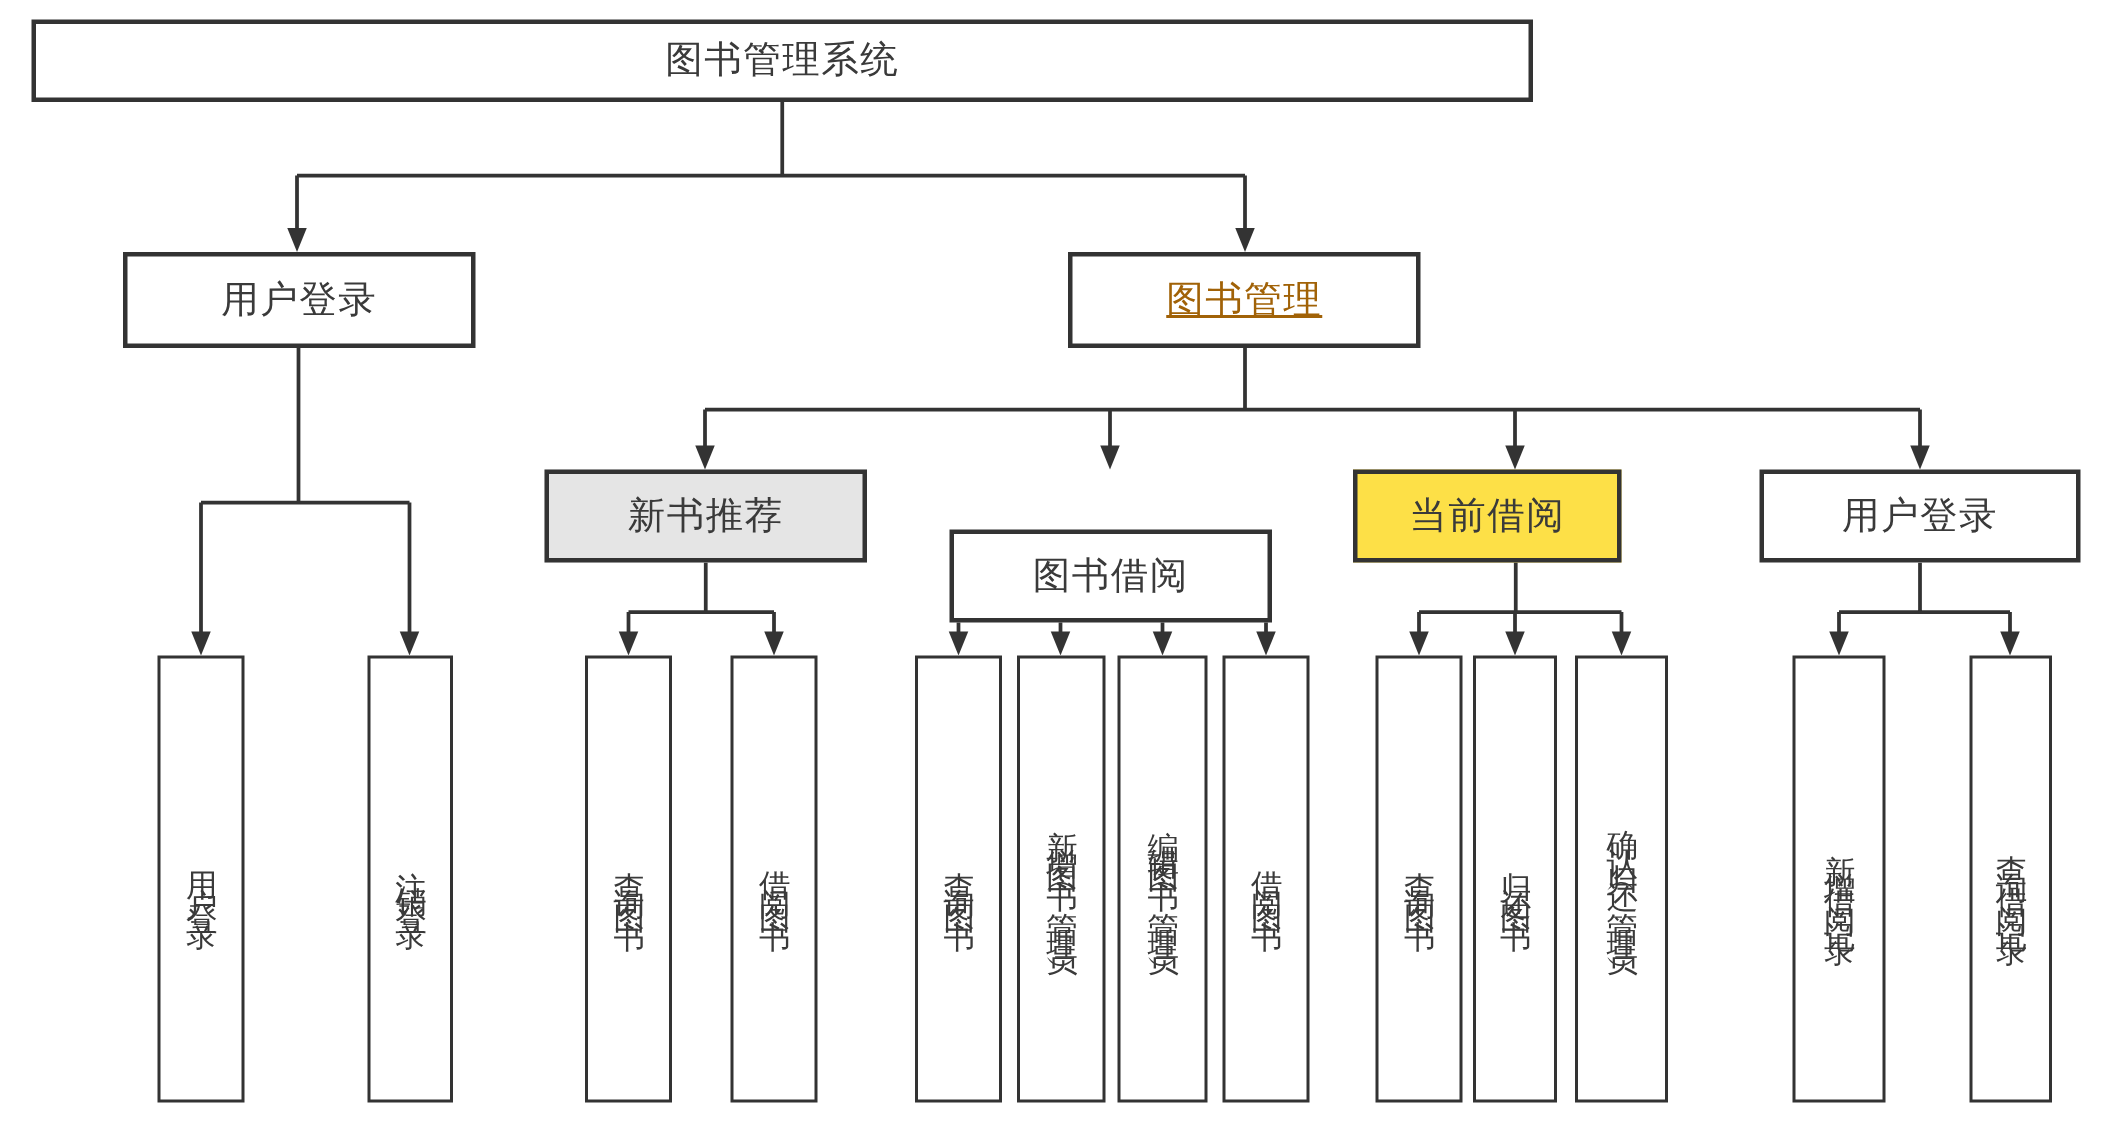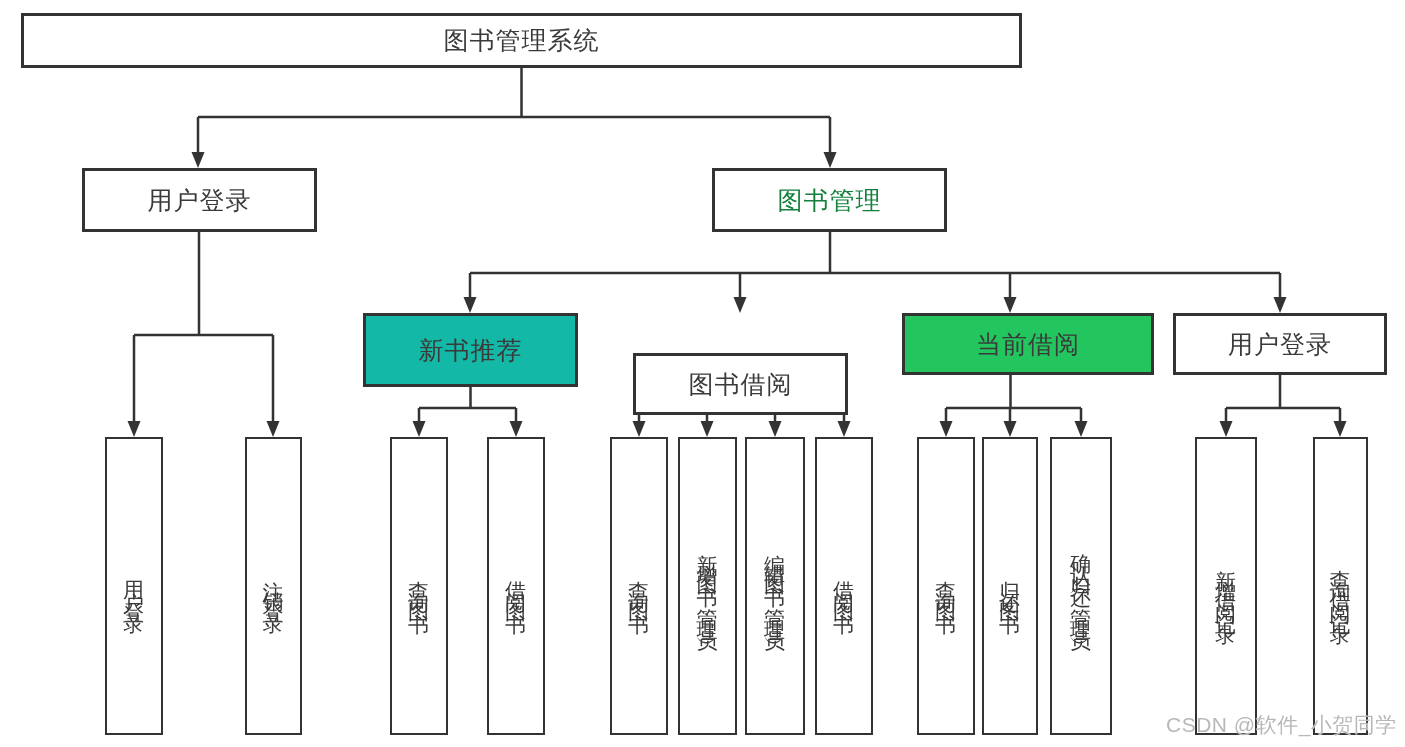--- a/index.html
+++ b/index.html
@@ -80,30 +80,30 @@
       <polygon points="1219.5,421 1232.5,421 1226,437" fill="#333333"></polygon>
       <polygon points="1333.5,421 1346.5,421 1340,437" fill="#333333"></polygon>
     </svg>
   <div id="nodes">
       <div class="node horizontal" style="left: 21px; top: 13px; width: 1001px; height: 55px; border-color: rgb(51, 51, 51); background: rgb(255, 255, 255); color: rgb(58, 58, 58); justify-content: center;">
         <span class="node-label">图书管理系统</span>
       </div>
       <div class="node horizontal" style="left: 82px; top: 168px; width: 235px; height: 64px; border-color: rgb(51, 51, 51); background: rgb(255, 255, 255); color: rgb(58, 58, 58);">
         <span class="node-label">用户登录</span>
       </div>
-      <div class="node horizontal" style="left: 712px; top: 168px; width: 235px; height: 64px; border-color: rgb(51, 51, 51); background: rgb(255, 255, 255); color: #15803d;">
+      <div class="node horizontal" style="left: 712px; top: 168px; width: 235px; height: 64px; border-color: rgb(51, 51, 51); background: rgb(255, 255, 255); color: #a16207; text-decoration: underline;">
         <span class="node-label">图书管理</span>
       </div>
-      <div class="node horizontal" style="left: 363px; top: 313px; width: 215px; height: 74px; border-color: rgb(51, 51, 51); background: #14b8a6; color: rgb(58, 58, 58);">
+      <div class="node horizontal" style="left: 363px; top: 313px; width: 215px; height: 62px; border-color: rgb(51, 51, 51); background: #e5e5e5; color: rgb(58, 58, 58);">
         <span class="node-label">新书推荐</span>
       </div>
       <div class="node horizontal" style="left: 633px; top: 313px; width: 215px; height: 62px; border-color: rgb(51, 51, 51); background: rgb(255, 255, 255); color: rgb(58, 58, 58); margin-top: 40px;">
         <span class="node-label">图书借阅</span>
       </div>
-      <div class="node horizontal" style="left: 902px; top: 313px; width: 252px; height: 62px; border-color: rgb(51, 51, 51); background: #22c55e; color: rgb(58, 58, 58);">
+      <div class="node horizontal" style="left: 902px; top: 313px; width: 179px; height: 62px; border-color: rgb(51, 51, 51); background: #fde047; color: rgb(58, 58, 58);">
         <span class="node-label">当前借阅</span>
       </div>
       <div class="node horizontal" style="left: 1173px; top: 313px; width: 214px; height: 62px; border-color: rgb(51, 51, 51); background: rgb(255, 255, 255); color: rgb(58, 58, 58);">
         <span class="node-label">用户登录</span>
       </div>
       <div class="node vertical" style="left: 105px; top: 437px; width: 58px; height: 298px; border-color: rgb(51, 51, 51); background: rgb(255, 255, 255); color: rgb(58, 58, 58);">
         <span class="node-label">用户登录</span>
       </div>
       <div class="node vertical" style="left: 245px; top: 437px; width: 57px; height: 298px; border-color: rgb(51, 51, 51); background: rgb(255, 255, 255); color: rgb(58, 58, 58);">
         <span class="node-label">注销登录</span>
@@ -135,14 +135,13 @@
       <div class="node vertical" style="left: 1050px; top: 437px; width: 62px; height: 298px; border-color: rgb(51, 51, 51); background: rgb(255, 255, 255); color: rgb(58, 58, 58);">
         <span class="node-label">确认归还（管理员）</span>
       </div>
       <div class="node vertical" style="left: 1195px; top: 437px; width: 62px; height: 298px; border-color: rgb(51, 51, 51); background: rgb(255, 255, 255); color: rgb(58, 58, 58);">
         <span class="node-label">新增借阅记录</span>
       </div>
       <div class="node vertical" style="left: 1313px; top: 437px; width: 55px; height: 298px; border-color: rgb(51, 51, 51); background: rgb(255, 255, 255); color: rgb(58, 58, 58);">
         <span class="node-label">查询借阅记录</span>
       </div>
     </div>
-  <div id="watermark" style="color: rgb(184, 184, 184);">CSDN @软件_小贺同学</div>
 </div>
 
 </body></html>

